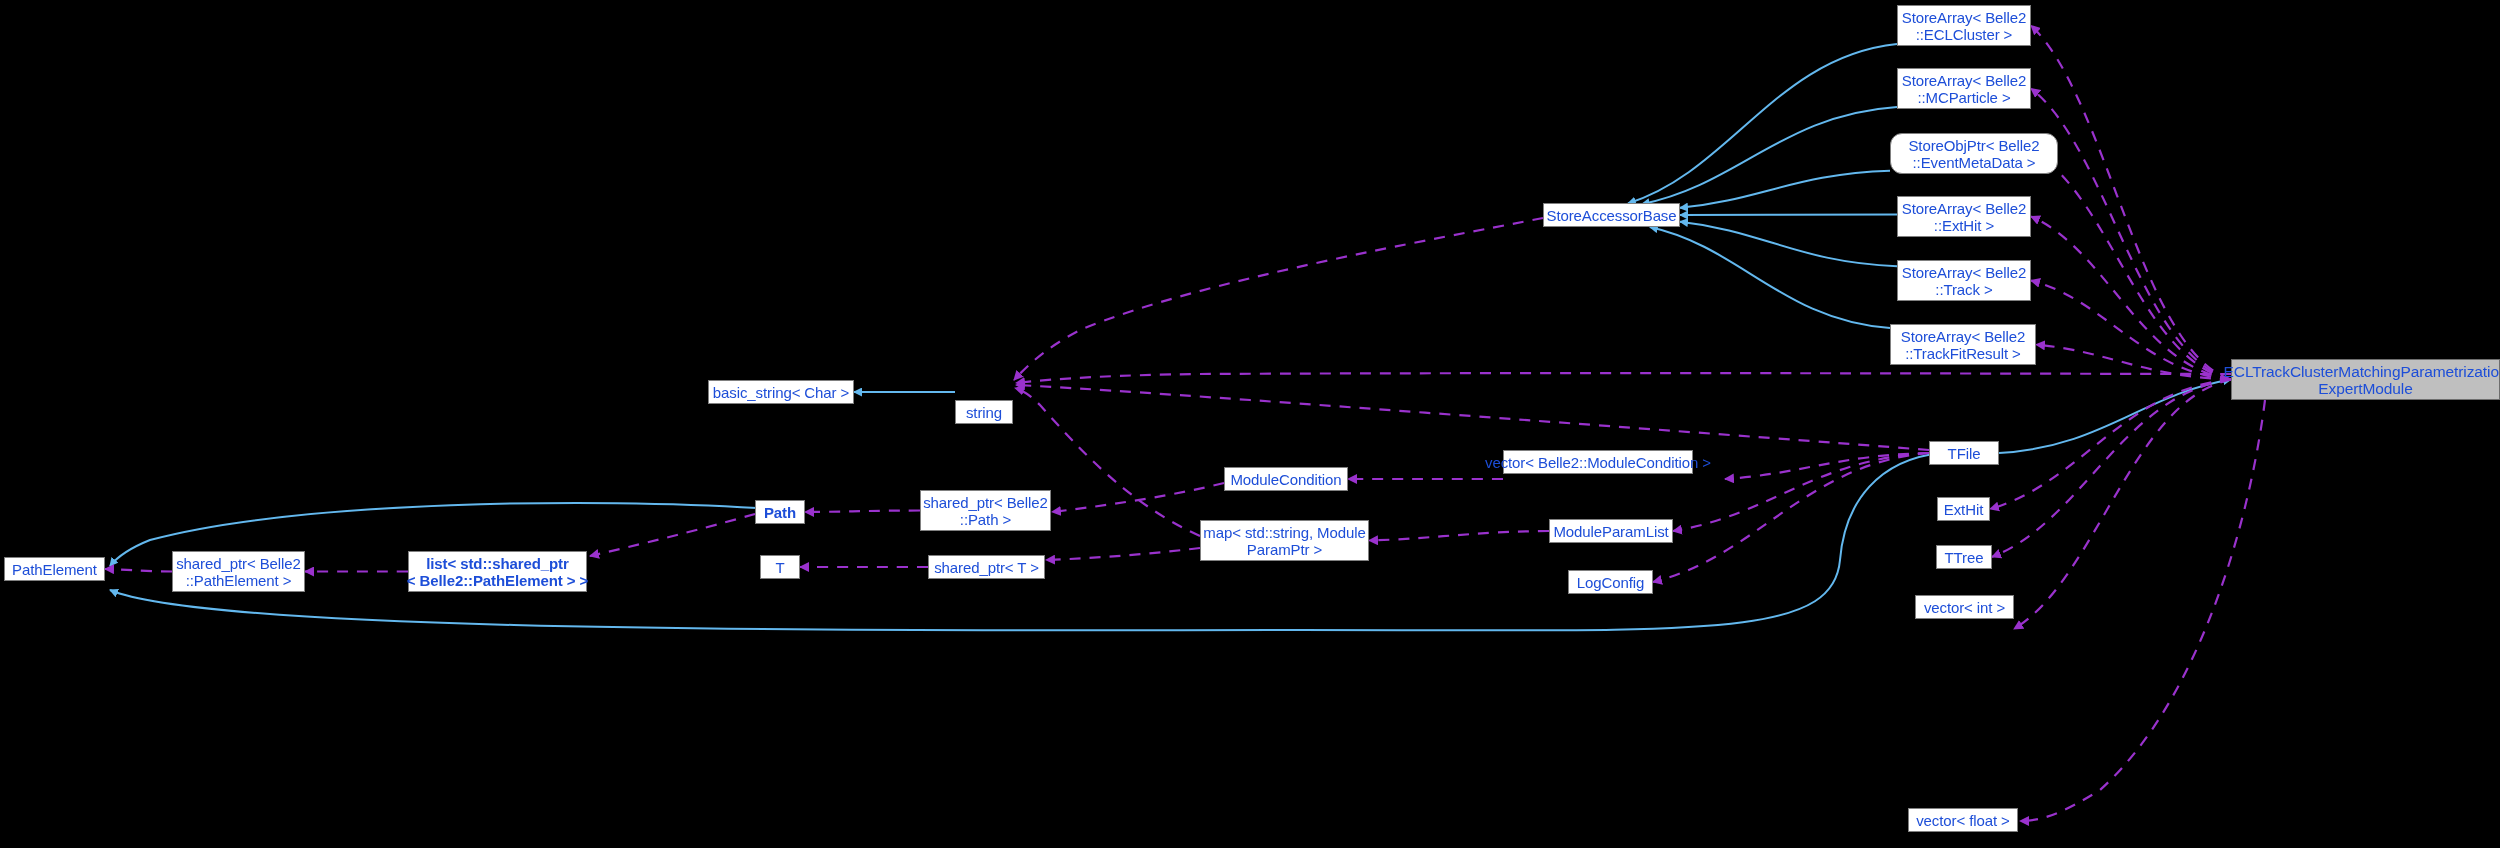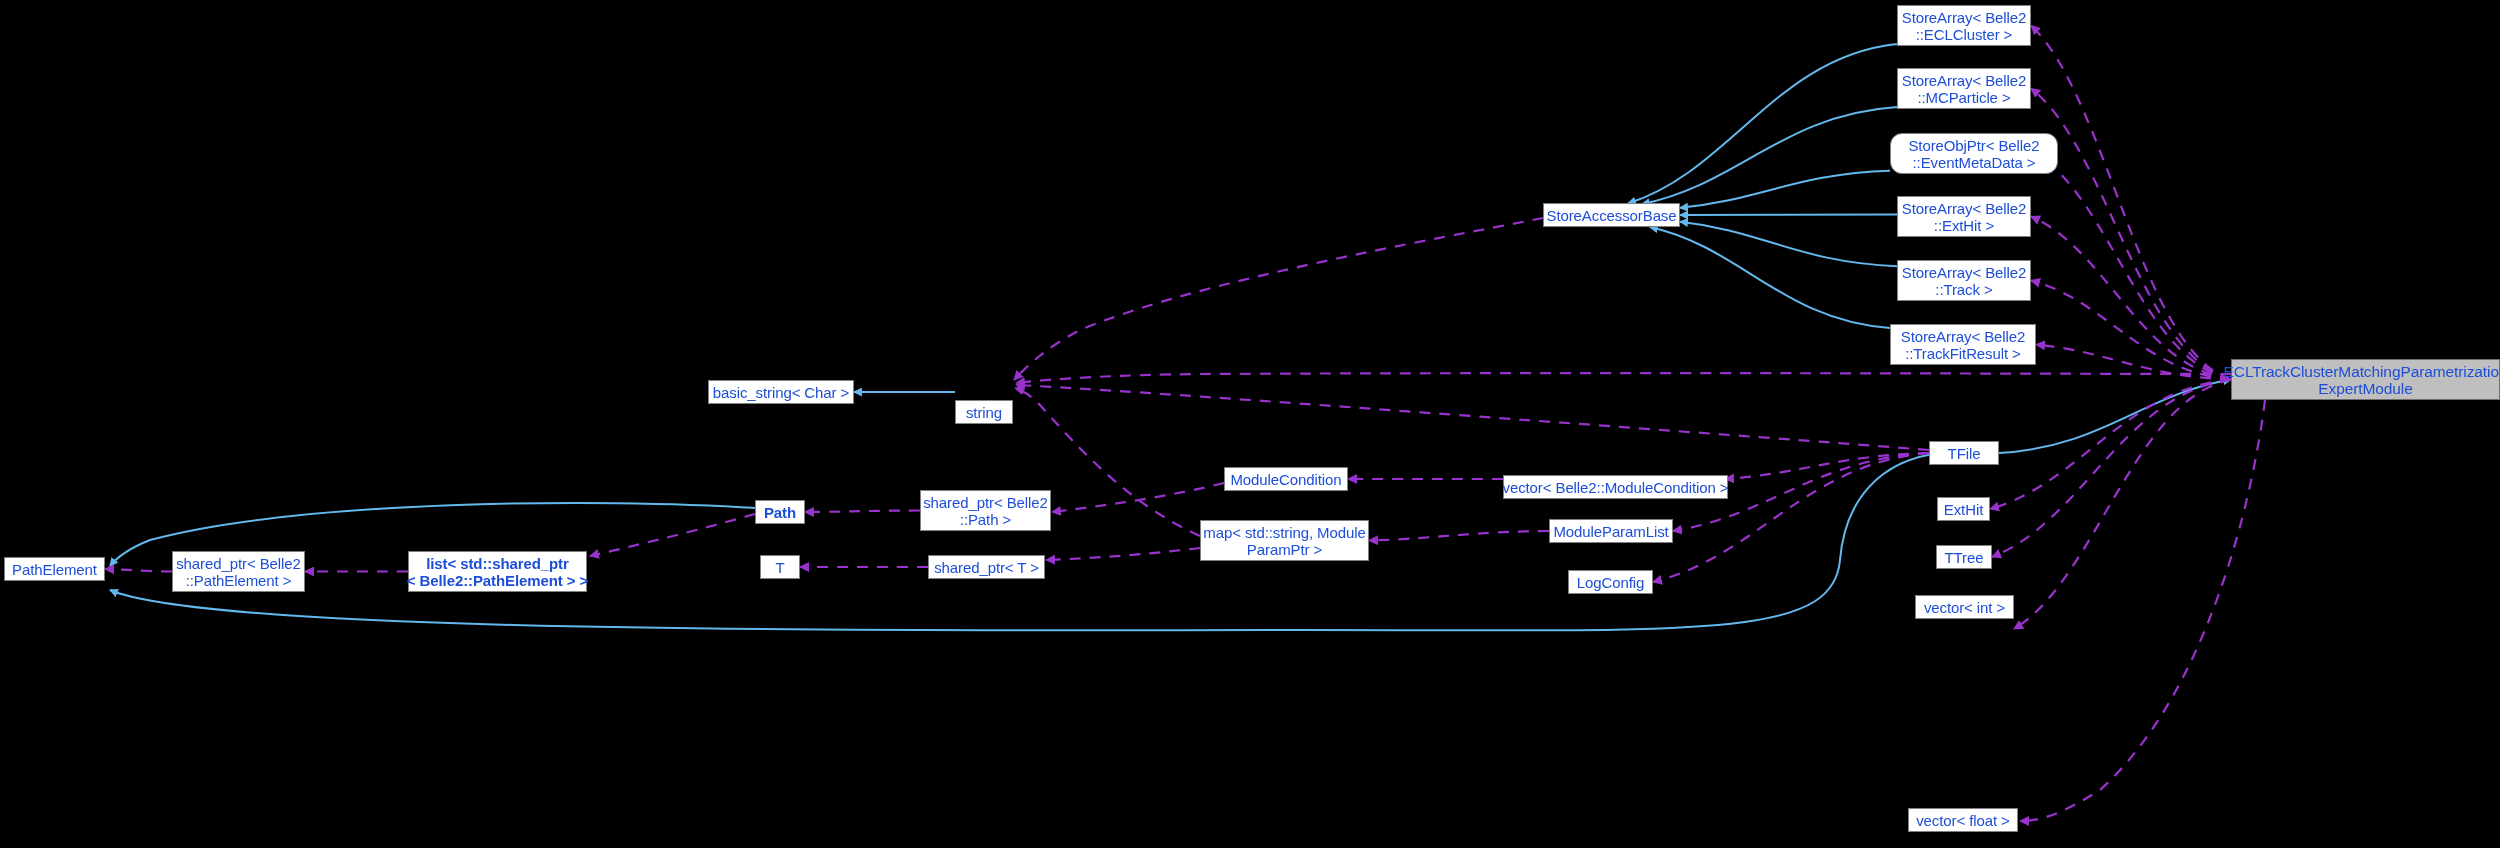--- a/index.html
+++ b/index.html
@@ -113,21 +113,21 @@
 ExpertModule</span></div>
       <div class="node" style="left: 1543px; top: 203px; width: 137px; height: 24px;"><span class="node-label">StoreAccessorBase</span></div>
       <div class="node" style="left: 708px; top: 380px; width: 146px; height: 24px;"><span class="node-label">basic_string&lt; Char &gt;</span></div>
       <div class="node" style="left: 955px; top: 380px; width: 58px; height: 24px; margin-top: 20px;"><span class="node-label">string</span></div>
       <div class="node" style="left: 1929px; top: 441px; width: 70px; height: 24px;"><span class="node-label">TFile</span></div>
       <div class="node" style="left: 1937px; top: 497px; width: 53px; height: 24px;"><span class="node-label">ExtHit</span></div>
       <div class="node" style="left: 1936px; top: 545px; width: 56px; height: 24px;"><span class="node-label">TTree</span></div>
       <div class="node" style="left: 1915px; top: 595px; width: 99px; height: 24px;"><span class="node-label">vector&lt; int &gt;</span></div>
       <div class="node" style="left: 1908px; top: 808px; width: 110px; height: 24px;"><span class="node-label">vector&lt; float &gt;</span></div>
       <div class="node" style="left: 1224px; top: 467px; width: 124px; height: 24px;"><span class="node-label">ModuleCondition</span></div>
-      <div class="node" style="left: 1503px; top: 475px; width: 225px; height: 24px;"><span class="node-label">vector&lt; Belle2::ModuleCondition &gt;</span></div>
+      <div class="node" style="left: 1503px; top: 450px; width: 190px; height: 24px;"><span class="node-label">vector&lt; Belle2::ModuleCondition &gt;</span></div>
       <div class="node" style="left: 1200px; top: 520px; width: 169px; height: 41px;"><span class="node-label">map&lt; std::string, Module
 ParamPtr &gt;</span></div>
       <div class="node" style="left: 1549px; top: 519px; width: 124px; height: 24px;"><span class="node-label">ModuleParamList</span></div>
       <div class="node" style="left: 1568px; top: 570px; width: 85px; height: 24px;"><span class="node-label">LogConfig</span></div>
       <div class="node" style="left: 755px; top: 500px; width: 50px; height: 24px; font-weight: bold;"><span class="node-label">Path</span></div>
       <div class="node" style="left: 920px; top: 490px; width: 131px; height: 41px;"><span class="node-label">shared_ptr&lt; Belle2
 ::Path &gt;</span></div>
       <div class="node" style="left: 760px; top: 555px; width: 40px; height: 24px;"><span class="node-label">T</span></div>
       <div class="node" style="left: 928px; top: 555px; width: 117px; height: 24px;"><span class="node-label">shared_ptr&lt; T &gt;</span></div>
       <div class="node" style="left: 4px; top: 557px; width: 101px; height: 24px;"><span class="node-label">PathElement</span></div>

